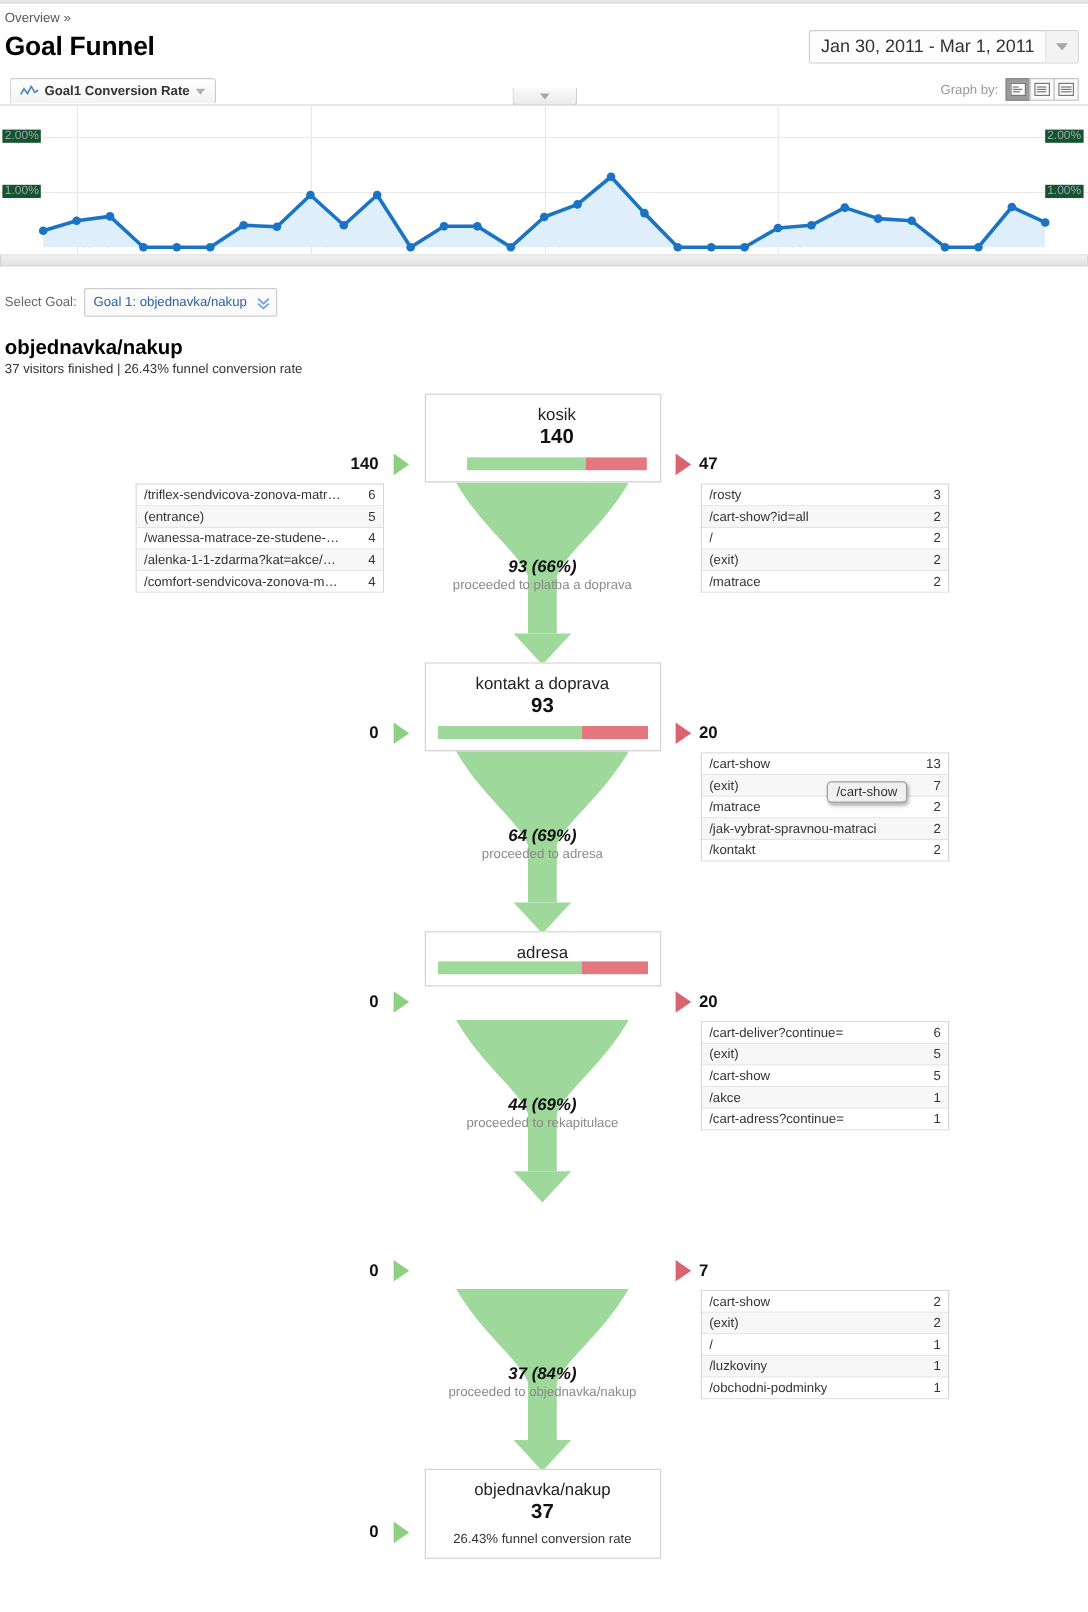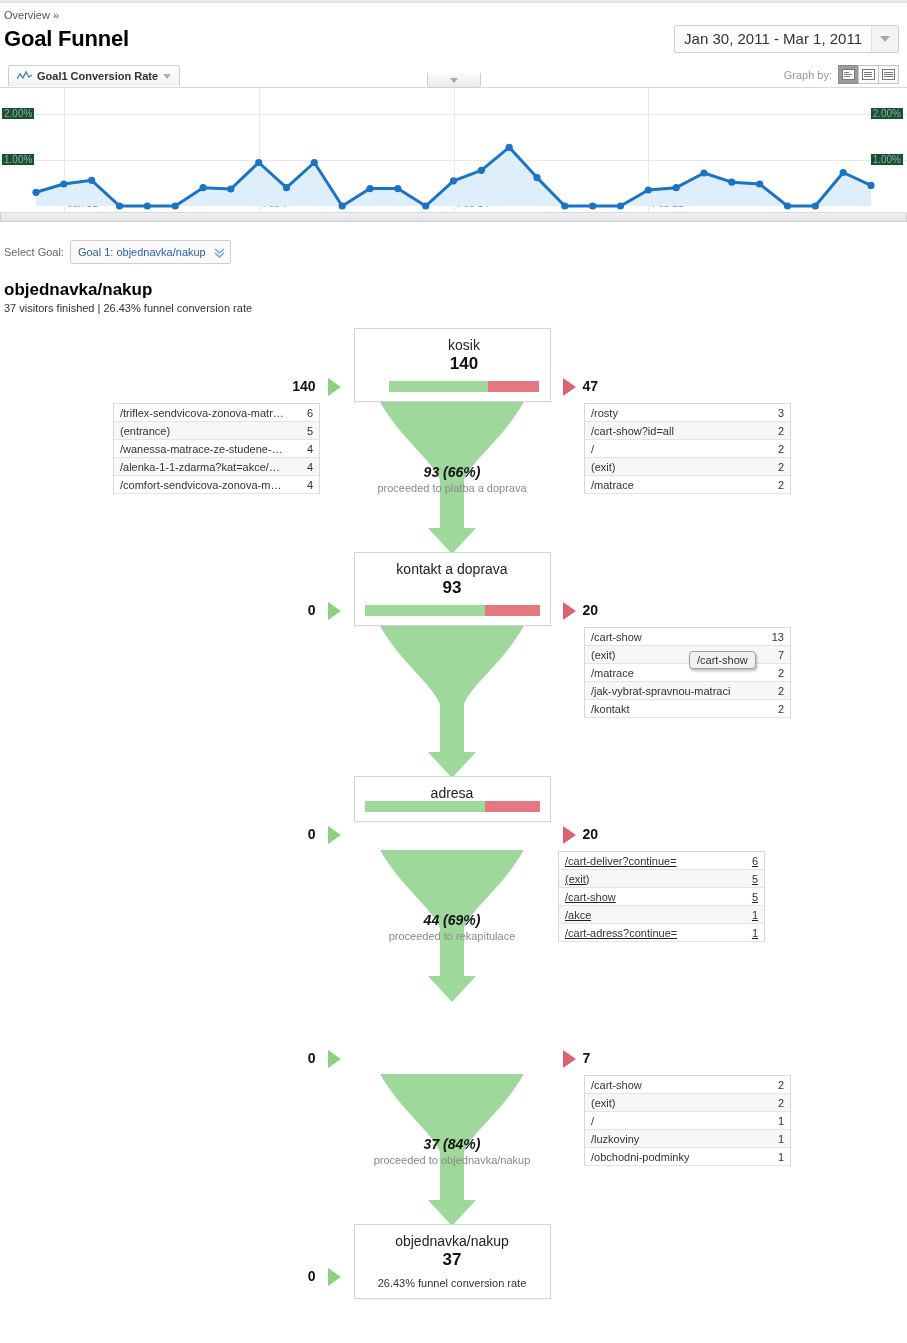--- a/index.html
+++ b/index.html
@@ -535,20 +535,24 @@
       </div>
     </div>
     <div class="in-num" style="top: 274px; left: 0px; width: 315.5px; text-align: right;">0</div>
     <div class="in-arrow" style="left: 327.5px; top: 274px;"></div>
     <div class="out-arrow" style="left: 562.5px; top: 274px;"></div>
     <div class="out-num" style="left: 582.5px; top: 274px;">20</div>
     <svg width="160" height="160" class="neck" style="left: 372px; top: 298px;">
       <path d="M8,0 L152,0 C130,38 100,58 92,78 L92,126 L68,126 L68,78 C60,58 30,38 8,0 Z" fill="#9ed89a"></path>
       <path d="M56,126 L104,126 L80,152 Z" fill="#9ed89a"></path>
     </svg>
+    <div class="neck-label" style="left: 452px; top: 360px;">
+      <div class="neck-main">64 (69%)</div>
+      <div class="neck-sub">proceeded to adresa</div>
+    </div>
     <div class="side-table" style="left: 584px; top: 299px;">
       <div class="side-row">
         <span class="sr-path">/cart-show</span>
         <span class="sr-val">13</span>
       </div>
       <div class="side-row">
         <span class="sr-path">(exit)</span>
         <span class="sr-val">7</span>
       </div>
       <div class="side-row">
@@ -577,21 +581,21 @@
     <div class="out-arrow" style="left: 562.5px; top: 498px;"></div>
     <div class="out-num" style="left: 582.5px; top: 498px;">20</div>
     <svg width="160" height="160" class="neck" style="left: 372px; top: 522px;">
       <path d="M8,0 L152,0 C130,38 100,58 92,78 L92,126 L68,126 L68,78 C60,58 30,38 8,0 Z" fill="#9ed89a"></path>
       <path d="M56,126 L104,126 L80,152 Z" fill="#9ed89a"></path>
     </svg>
     <div class="neck-label" style="left: 452px; top: 584px;">
       <div class="neck-main">44 (69%)</div>
       <div class="neck-sub">proceeded to rekapitulace</div>
     </div>
-    <div class="side-table" style="left: 558px; top: 523px; text-decoration: underline;">
+    <div class="side-table" style="left: 584px; top: 523px;">
       <div class="side-row">
         <span class="sr-path">/cart-deliver?continue=</span>
         <span class="sr-val">6</span>
       </div>
       <div class="side-row">
         <span class="sr-path">(exit)</span>
         <span class="sr-val">5</span>
       </div>
       <div class="side-row">
         <span class="sr-path">/cart-show</span>

